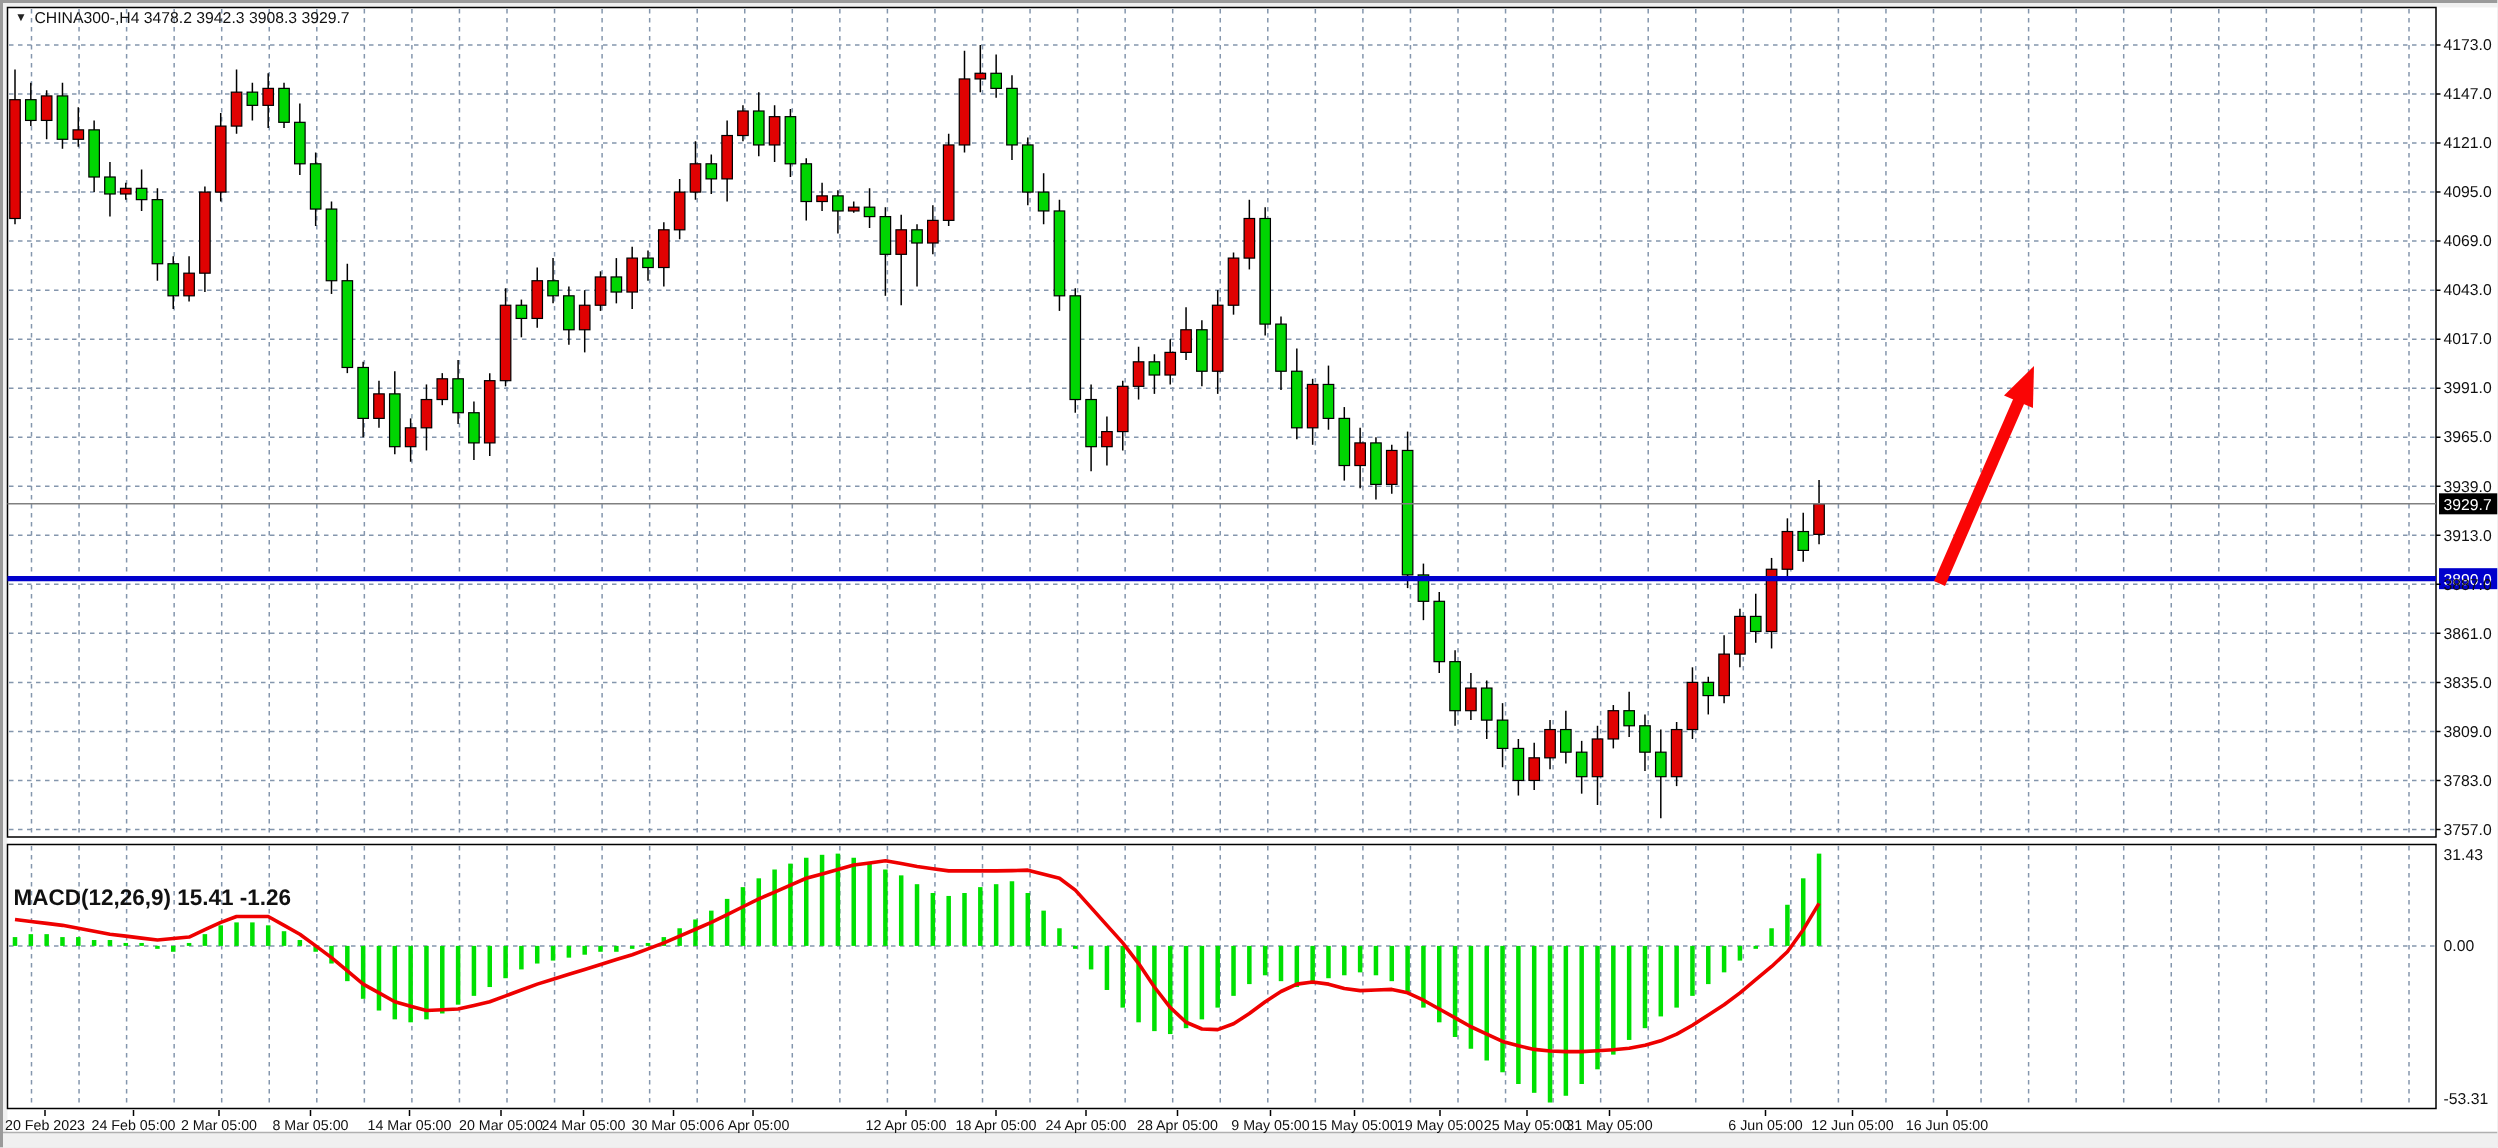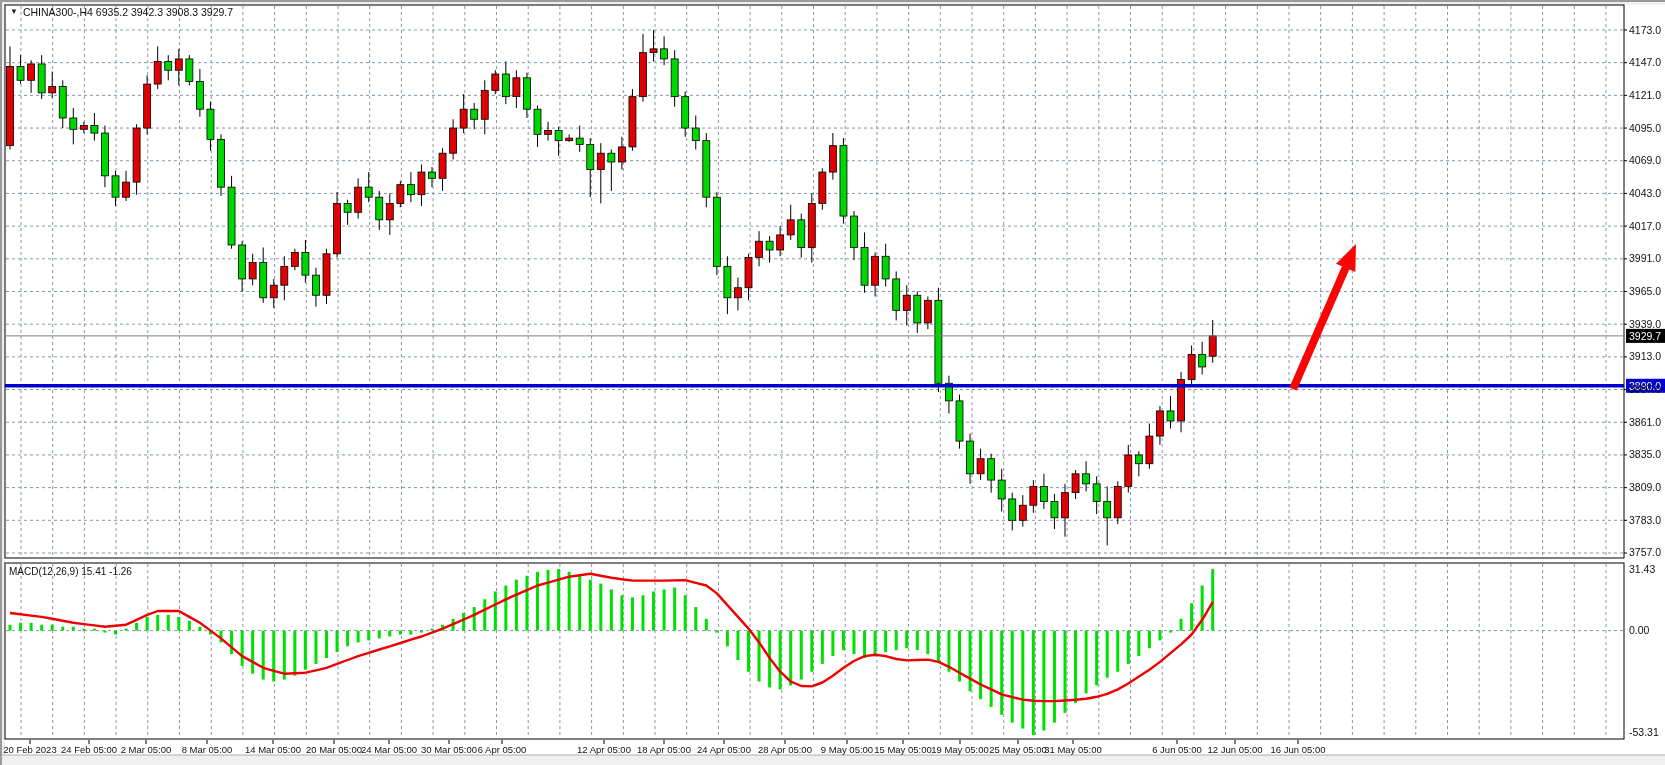--- a/index.html
+++ b/index.html
@@ -1,21 +1,21 @@
 <!DOCTYPE html>
 <html><head>
 <meta charset="utf-8">
 <style>
   html,body{margin:0;padding:0;background:#e8e8e8;font-family:"Liberation Sans",sans-serif;}
   #app{position:relative;width:1665px;height:765px;background:#f0f0f0;overflow:hidden;
        border-left:2px solid #9a9a9a;border-top:2px solid #9a9a9a;box-sizing:border-box;}
   #chart-svg{position:absolute;left:0;top:0;}
   .hdr{position:absolute;left:8px;top:4px;font-size:10.5px;color:#111;display:flex;align-items:center;gap:5px;}
   .hdr .tri{font-size:8px;color:#222;line-height:1;}
-  .macd-label{position:absolute;left:7px;top:564px;font-size:10px;color:#111;}
+  .macd-label{position:absolute;left:7px;top:588px;font-size:15px;color:#111;font-weight:bold;}
   svg text{font-family:"Liberation Sans",sans-serif;}
 </style>
 </head>
 <body>
 
 <div id="app">
   <svg id="chart-svg" width="1665" height="765">
     <g id="panes">
         <rect x="0" y="0" width="1665" height="765" fill="#f0f0f0"></rect>
         <rect x="3" y="3" width="1662" height="750" fill="#ffffff"></rect>
@@ -592,16 +592,16 @@
         <line x1="1175" y1="738" x2="1175" y2="742" stroke="#000"></line>
         <text x="1175" y="751" font-size="9.5px" fill="#111111" text-anchor="middle">6 Jun 05:00</text>
         <line x1="1233" y1="738" x2="1233" y2="742" stroke="#000"></line>
         <text x="1233" y="751" font-size="9.5px" fill="#111111" text-anchor="middle">12 Jun 05:00</text>
         <line x1="1296" y1="738" x2="1296" y2="742" stroke="#000"></line>
         <text x="1296" y="751" font-size="9.5px" fill="#111111" text-anchor="middle">16 Jun 05:00</text>
       </g>
   </svg>
   <div class="hdr">
     <span class="tri">▼</span>
-    <span>CHINA300-,H4  6935.2 3942.3 3908.3 3929.7</span>
+    <span>CHINA300-,H4  3478.2 3942.3 3908.3 3929.7</span>
   </div>
   <div class="macd-label">MACD(12,26,9) 15.41 -1.26</div>
 </div>
 
 </body></html>

